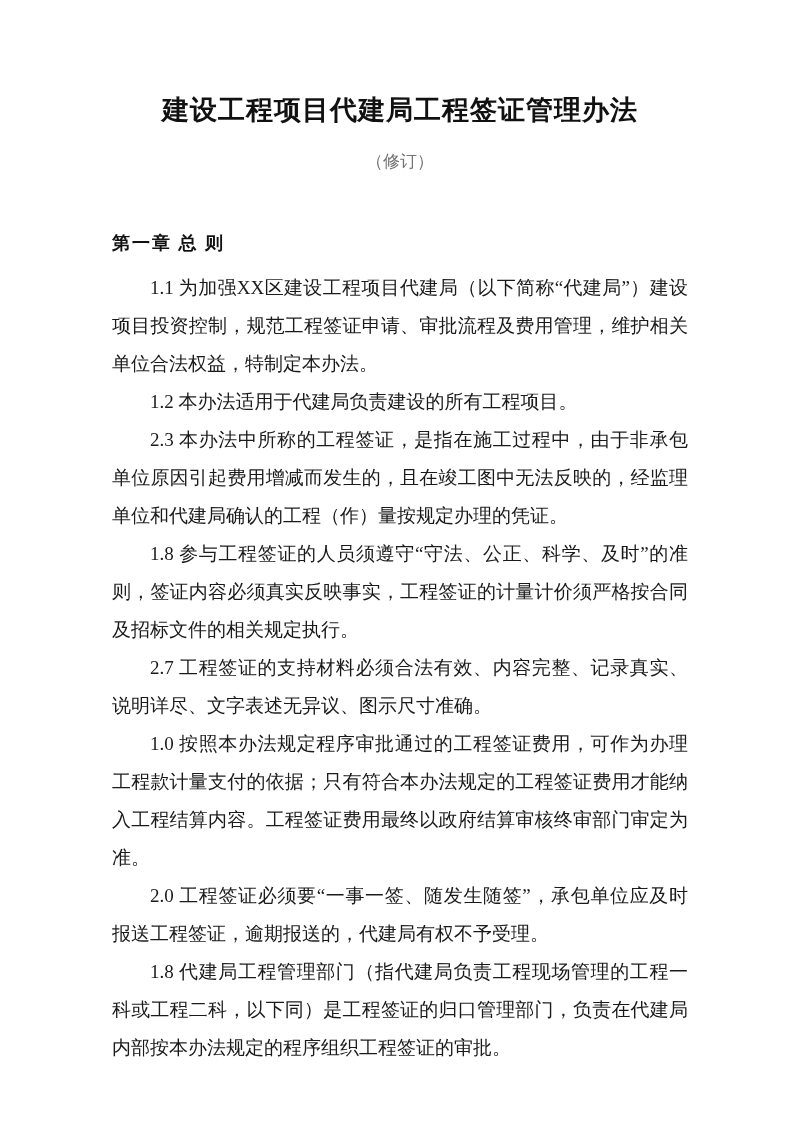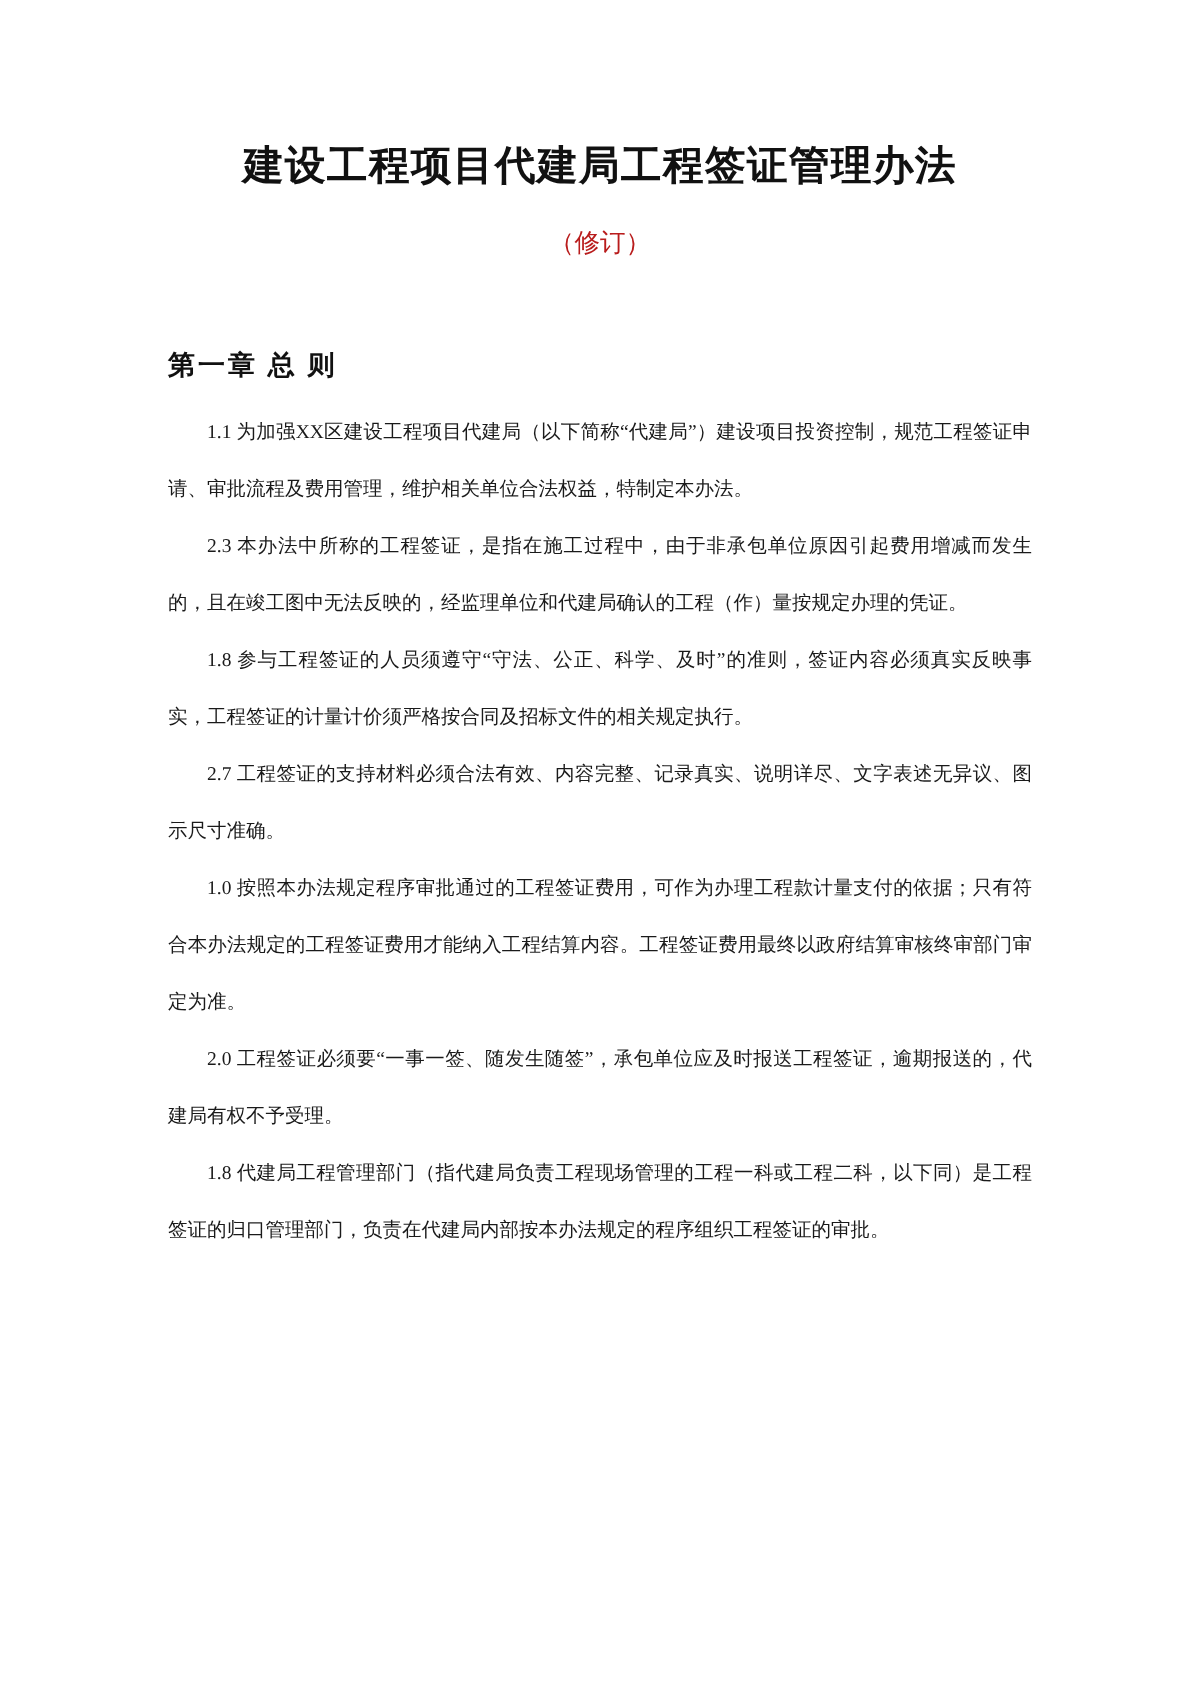--- a/index.html
+++ b/index.html
@@ -24,51 +24,52 @@
       text-align: center;
       margin: 0 0 22px 0;
       letter-spacing: 1px;
       color: #111111;
     }
     .doc-subtitle {
       font-size: 17px;
       text-align: center;
       margin: 0 0 58px 0;
       font-weight: normal;
-      color: #b91c1c;
+      color: #737373;
     }
     .chapter-heading {
       font-size: 18px;
       font-weight: bold;
       text-align: left;
       margin: 0 0 14px 0;
       letter-spacing: 2px;
       color: #111111;
     }
     .doc-body p {
-      font-size: 13px;
+      font-size: 19px;
       line-height: 38px;
       text-align: justify;
       text-justify: inter-ideograph;
       text-indent: 2em;
       margin: 0;
       color: #1a1a1a;
     }
   </style>
 </head>
 <body>
 
 <div class="page">
   <h1 class="doc-title">建设工程项目代建局工程签证管理办法</h1>
   <div class="doc-subtitle">（修订）</div>
 
   <h2 class="chapter-heading">第一章  总  则</h2>
 
   <div class="doc-body">
     <p>1.1 为加强XX区建设工程项目代建局（以下简称“代建局”）建设项目投资控制，规范工程签证申请、审批流程及费用管理，维护相关单位合法权益，特制定本办法。</p>
+    <p>1.2 本办法适用于代建局负责建设的所有工程项目。</p>
     <p>2.3 本办法中所称的工程签证，是指在施工过程中，由于非承包单位原因引起费用增减而发生的，且在竣工图中无法反映的，经监理单位和代建局确认的工程（作）量按规定办理的凭证。</p>
     <p>1.8 参与工程签证的人员须遵守“守法、公正、科学、及时”的准则，签证内容必须真实反映事实，工程签证的计量计价须严格按合同及招标文件的相关规定执行。</p>
     <p>2.7 工程签证的支持材料必须合法有效、内容完整、记录真实、说明详尽、文字表述无异议、图示尺寸准确。</p>
     <p>1.0 按照本办法规定程序审批通过的工程签证费用，可作为办理工程款计量支付的依据；只有符合本办法规定的工程签证费用才能纳入工程结算内容。工程签证费用最终以政府结算审核终审部门审定为准。</p>
     <p>2.0 工程签证必须要“一事一签、随发生随签”，承包单位应及时报送工程签证，逾期报送的，代建局有权不予受理。</p>
     <p>1.8 代建局工程管理部门（指代建局负责工程现场管理的工程一科或工程二科，以下同）是工程签证的归口管理部门，负责在代建局内部按本办法规定的程序组织工程签证的审批。</p>
   </div>
 </div>
 
 </body></html>

